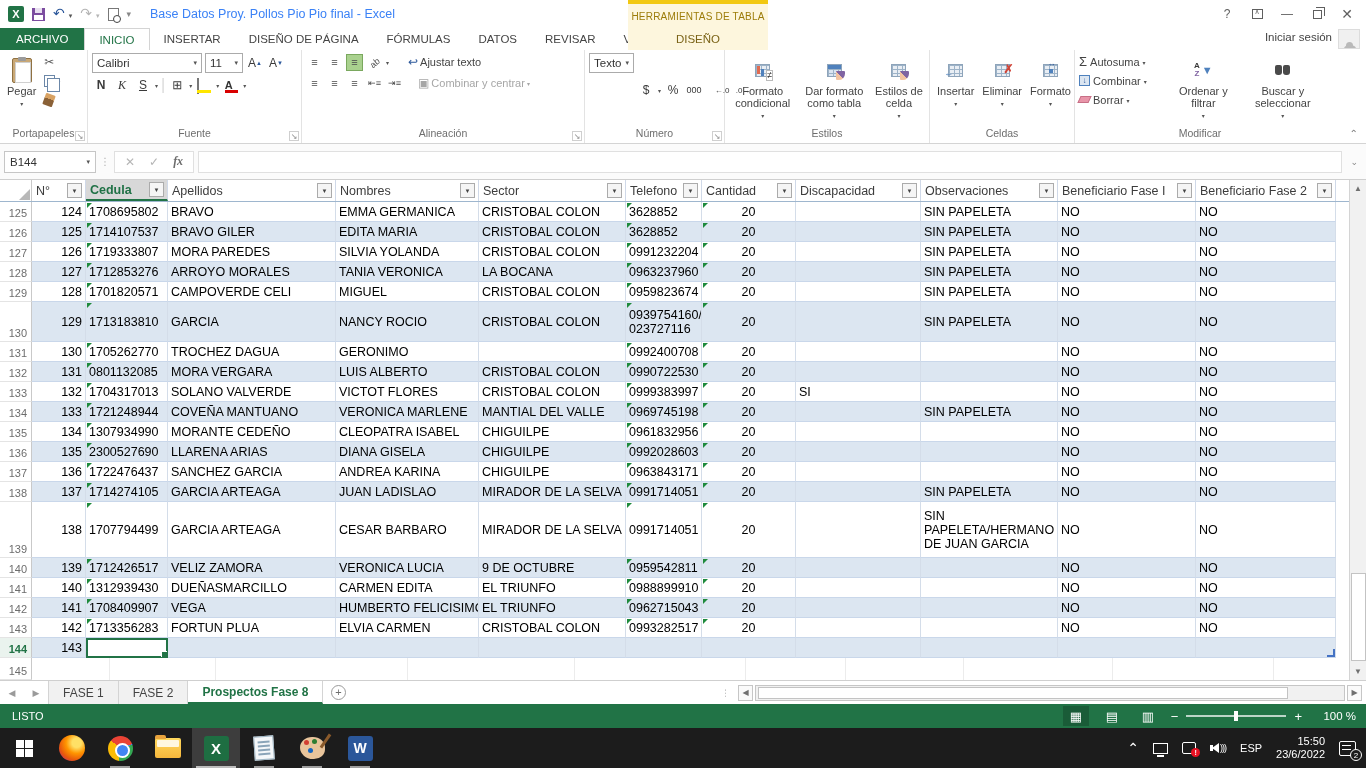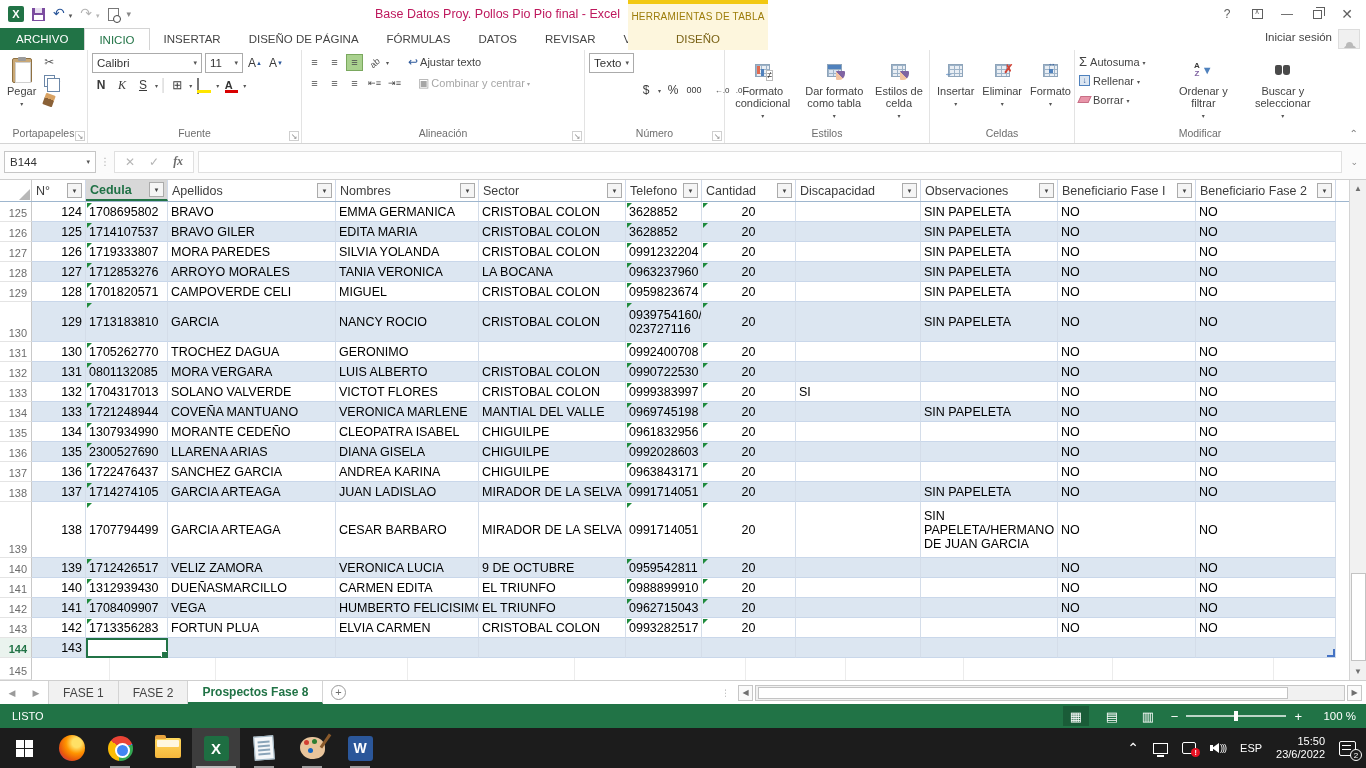--- a/index.html
+++ b/index.html
@@ -14,21 +14,21 @@
     display:flex; align-items:center; justify-content:center; border-radius:2px; }
   .save-ic { width:13px; height:13px; background:#7c4da0; position:relative; }
   .save-ic:before { content:""; position:absolute; left:3px; top:0; width:7px; height:5px; background:#e8dff0; }
   .save-ic:after { content:""; position:absolute; left:2px; bottom:1px; width:9px; height:5px; background:#fff; }
   .undo-ic { color:#2b579a; font-size:14px; line-height:14px; }
   .redo-ic { color:#b5b5b5; font-size:14px; line-height:14px; }
   .pv-ic { width:11px; height:13px; border:1px solid #777; position:relative; background:#fff; }
   .pv-ic:after { content:""; position:absolute; right:-3px; bottom:-3px; width:6px; height:6px;
     border:1.5px solid #444; border-radius:50%; background:#fff; }
   .qat-sep { color:#888; font-size:9px; }
-  #win-title { position:absolute; left:150px; width:470px; text-align:right; font-size:12.5px; color:#be185d; }
+  #win-title { position:absolute; left:150px; width:470px; text-align:left; font-size:12.5px; color:#3b82f6; }
   #win-controls { position:absolute; right:6px; top:0; height:28px; display:flex; align-items:center; gap:4px; }
   .winbtn { width:26px; height:22px; display:flex; align-items:center; justify-content:center;
     color:#5f5f5f; font-size:12px; cursor:default; }
   .wb-restore { width:9px; height:9px; border:1px solid #5f5f5f; position:relative; }
   .wb-restore:before { content:""; position:absolute; left:2px; top:-4px; width:8px; height:8px;
     border:1px solid #5f5f5f; border-left:none; border-bottom:none; }
   .wb-ribbonopt { width:11px; height:10px; border:1px solid #5f5f5f; position:relative; }
   .wb-ribbonopt:before { content:"∧"; position:absolute; left:2px; top:-2px; font-size:7px; color:#5f5f5f; }
 
   
@@ -493,21 +493,21 @@
     <div class="rgroup" style="width:250px;border-right:none">
       <div class="rg-body">
         <div style="display:flex;flex-direction:column;gap:2px;width:86px">
           <div class="stackbtn">
             <span class="sigma">Σ</span>
             <span>Autosuma</span>
               <span class="drop">▾</span>
           </div>
           <div class="stackbtn">
             <span class="fill-dn">↓</span>
-            <span>Rellenar</span>
+            <span>Combinar</span>
               <span class="drop">▾</span>
           </div>
           <div class="stackbtn">
             <span class="eraser"></span>
             <span>Borrar</span>
               <span class="drop">▾</span>
           </div>
         </div>
         <div class="bigbtn" style="width:78px">
           <span class="bicon" style="gap:2px">

